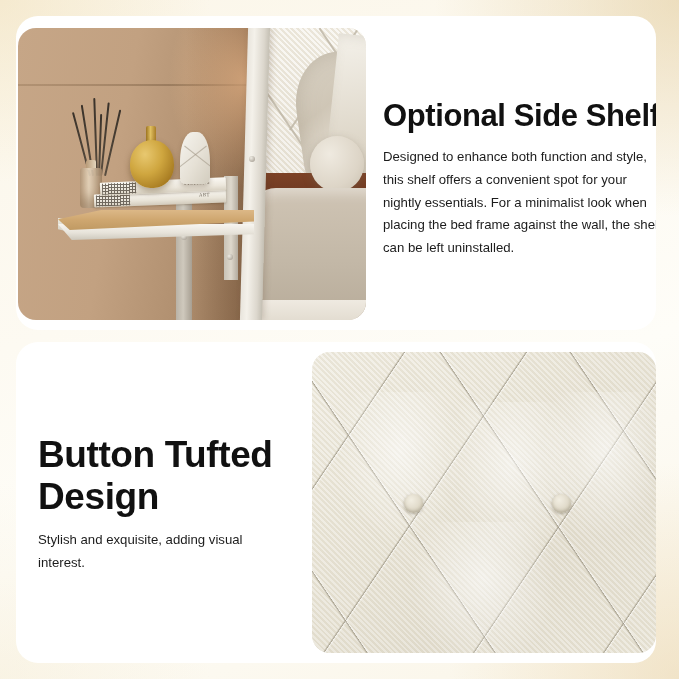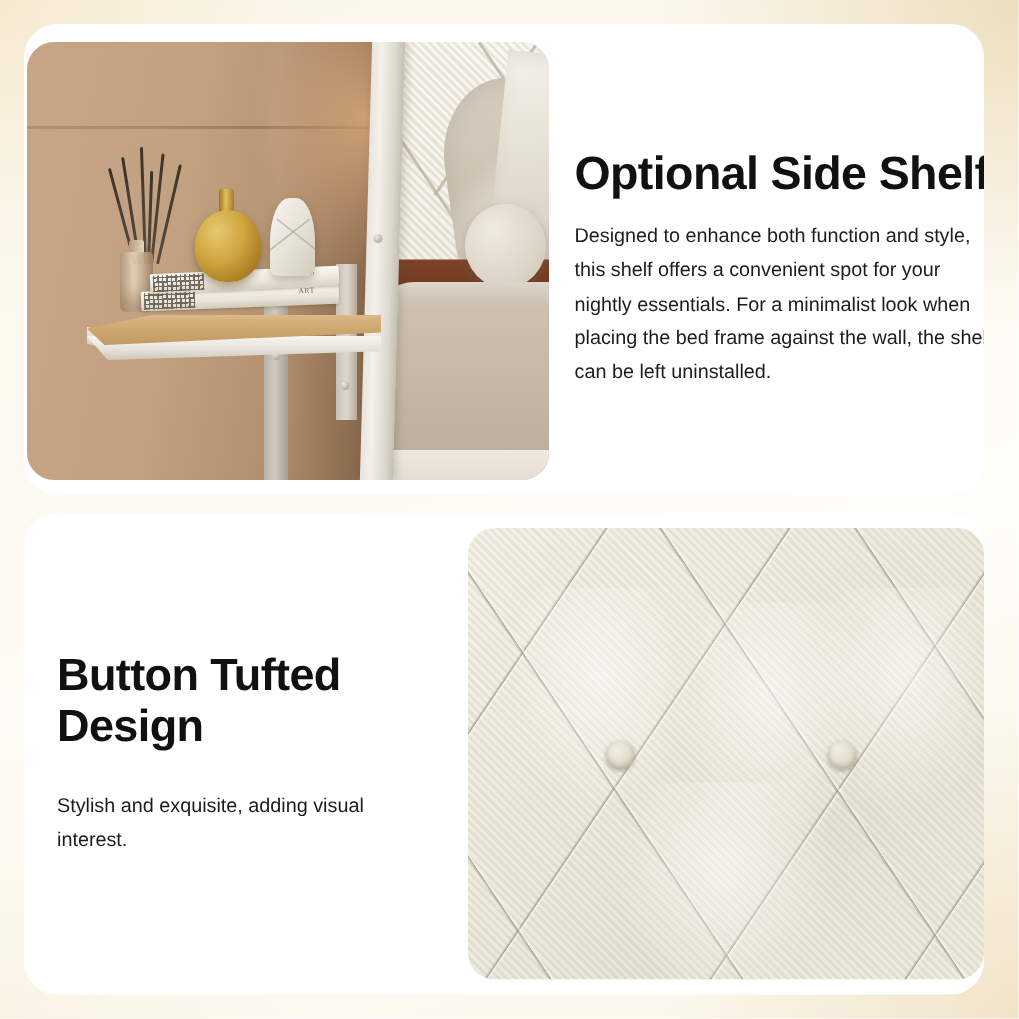--- a/index.html
+++ b/index.html
@@ -278,29 +278,29 @@
   #text-shelf  { left: 367px; top: 82px;  width: 280px; }
   #text-tufted { left: 22px;  top: 92px;  width: 250px; }
 
   .heading {
     font-size: 31px;
     font-weight: bold;
     color: #111111;
     line-height: 1.14;
     letter-spacing: -0.4px;
   }
-  #text-tufted .heading { font-size: 30px; }
+  #text-tufted .heading { font-size: 37px; }
 
   .body {
     margin-top: 13px;
     font-size: 13.2px;
     color: #1c1c1c;
     line-height: 1.72;
   }
-  #text-tufted .body { margin-top: 24px; font-size: 13.2px; }
+  #text-tufted .body { margin-top: 11px; font-size: 13.2px; }
 </style>
 </head>
 <body>
 
 <div id="stage">
 
   <div class="card" id="card-top">
 
     <div class="photo" id="photo-shelf">
       <div class="scene">

